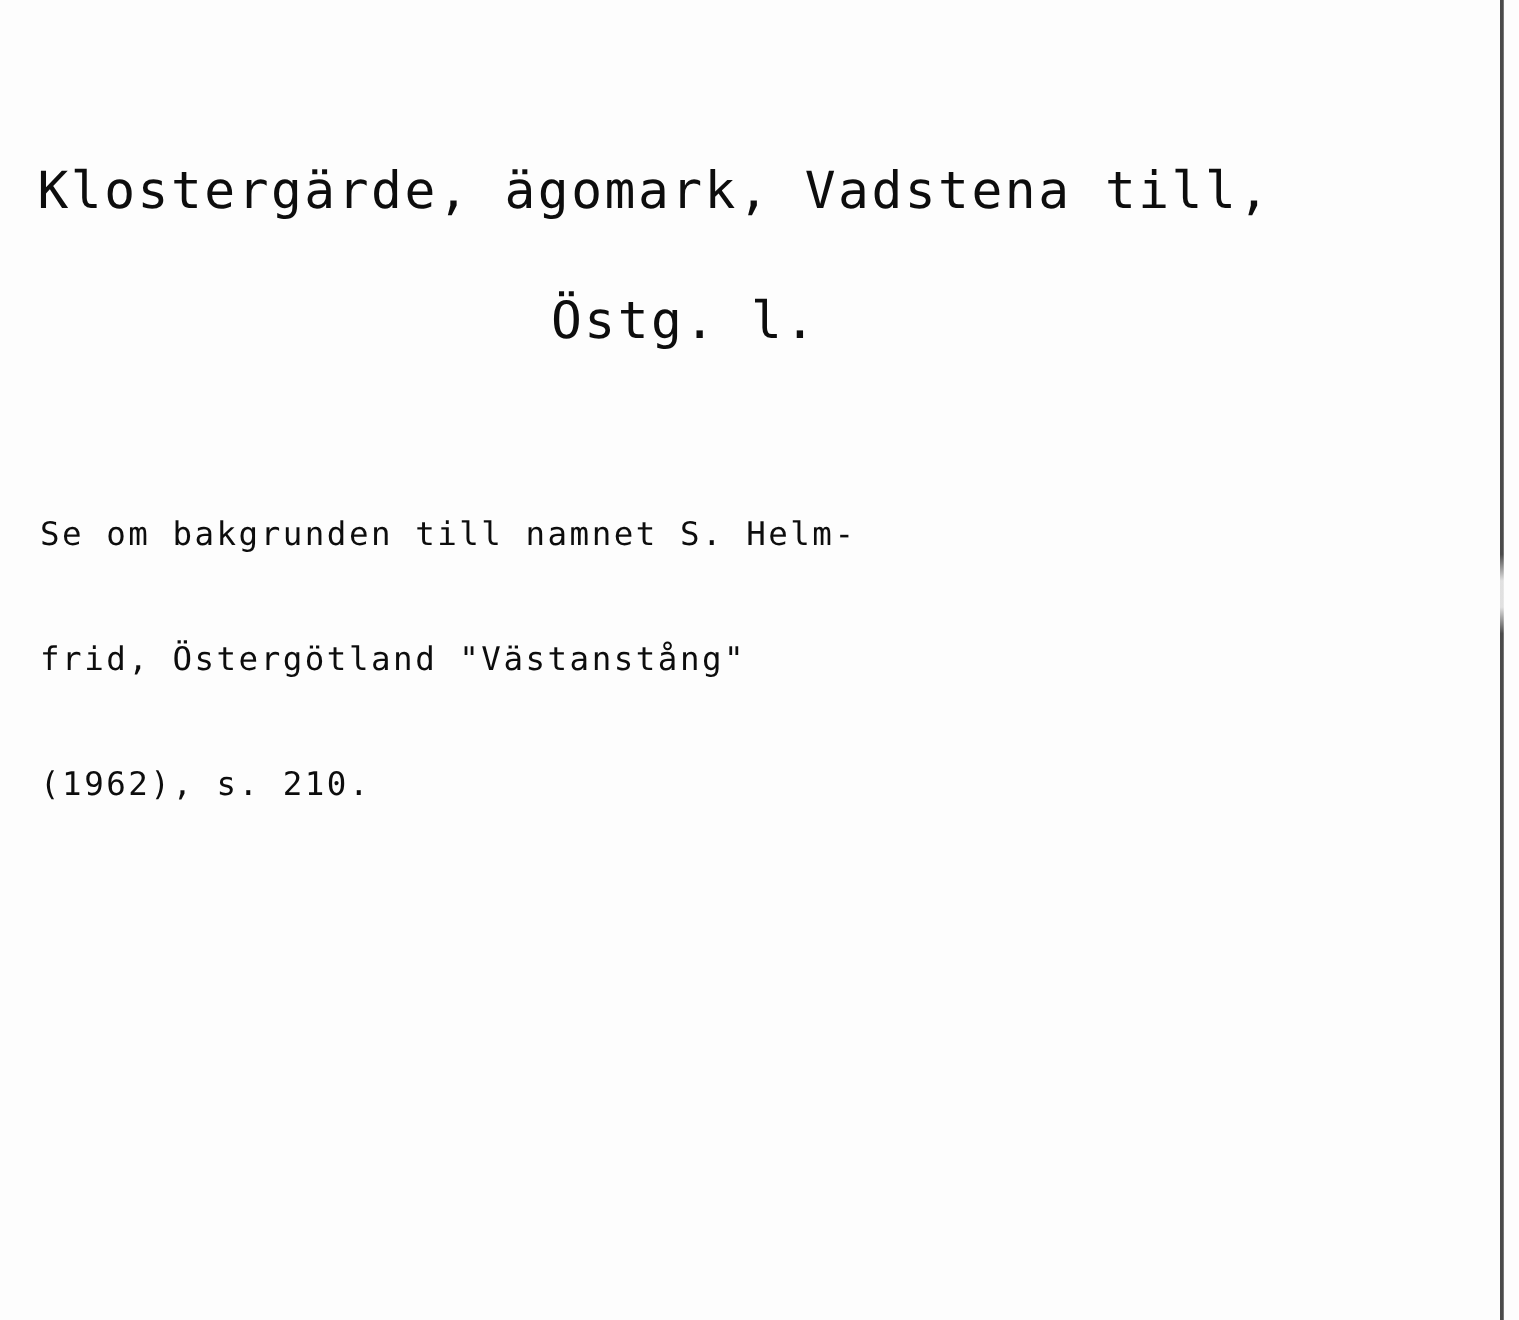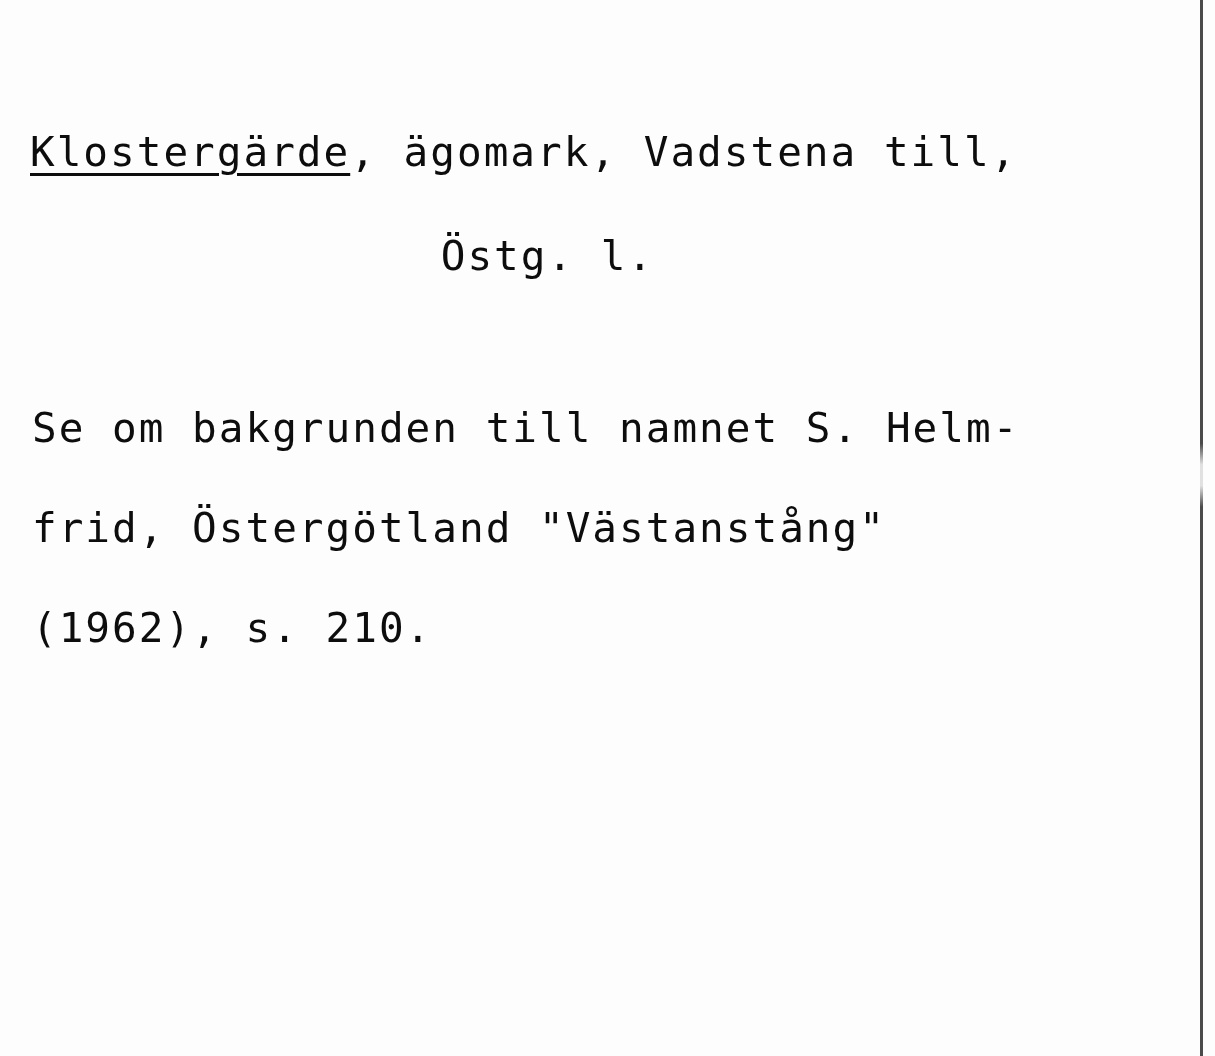--- a/index.html
+++ b/index.html
@@ -48,21 +48,20 @@
 
   .headword-line {
     position: absolute;
     left: 0;
     top: 128px;
     font-size: 41px;
     letter-spacing: 2.0px;
     white-space: nowrap;
   }
   .headword {
-    text-decoration: underline;
     text-underline-offset: 7px;
     text-decoration-thickness: 3px;
   }
 
   .place-line {
     position: absolute;
     left: 0;
     top: 232px;
     width: 1035px;
     text-align: center;
@@ -71,21 +70,21 @@
     white-space: nowrap;
   }
 
   .body-block {
     position: absolute;
     left: 2px;
     top: 378px;
     width: 1120px;
   }
   .body-line {
-    font-size: 41px;
+    font-size: 26px;
     letter-spacing: 2.0px;
     line-height: 100px;
     white-space: nowrap;
   }
 
   .signature {
     position: absolute;
     left: 0;
     top: 982px;
     width: 1010px;

